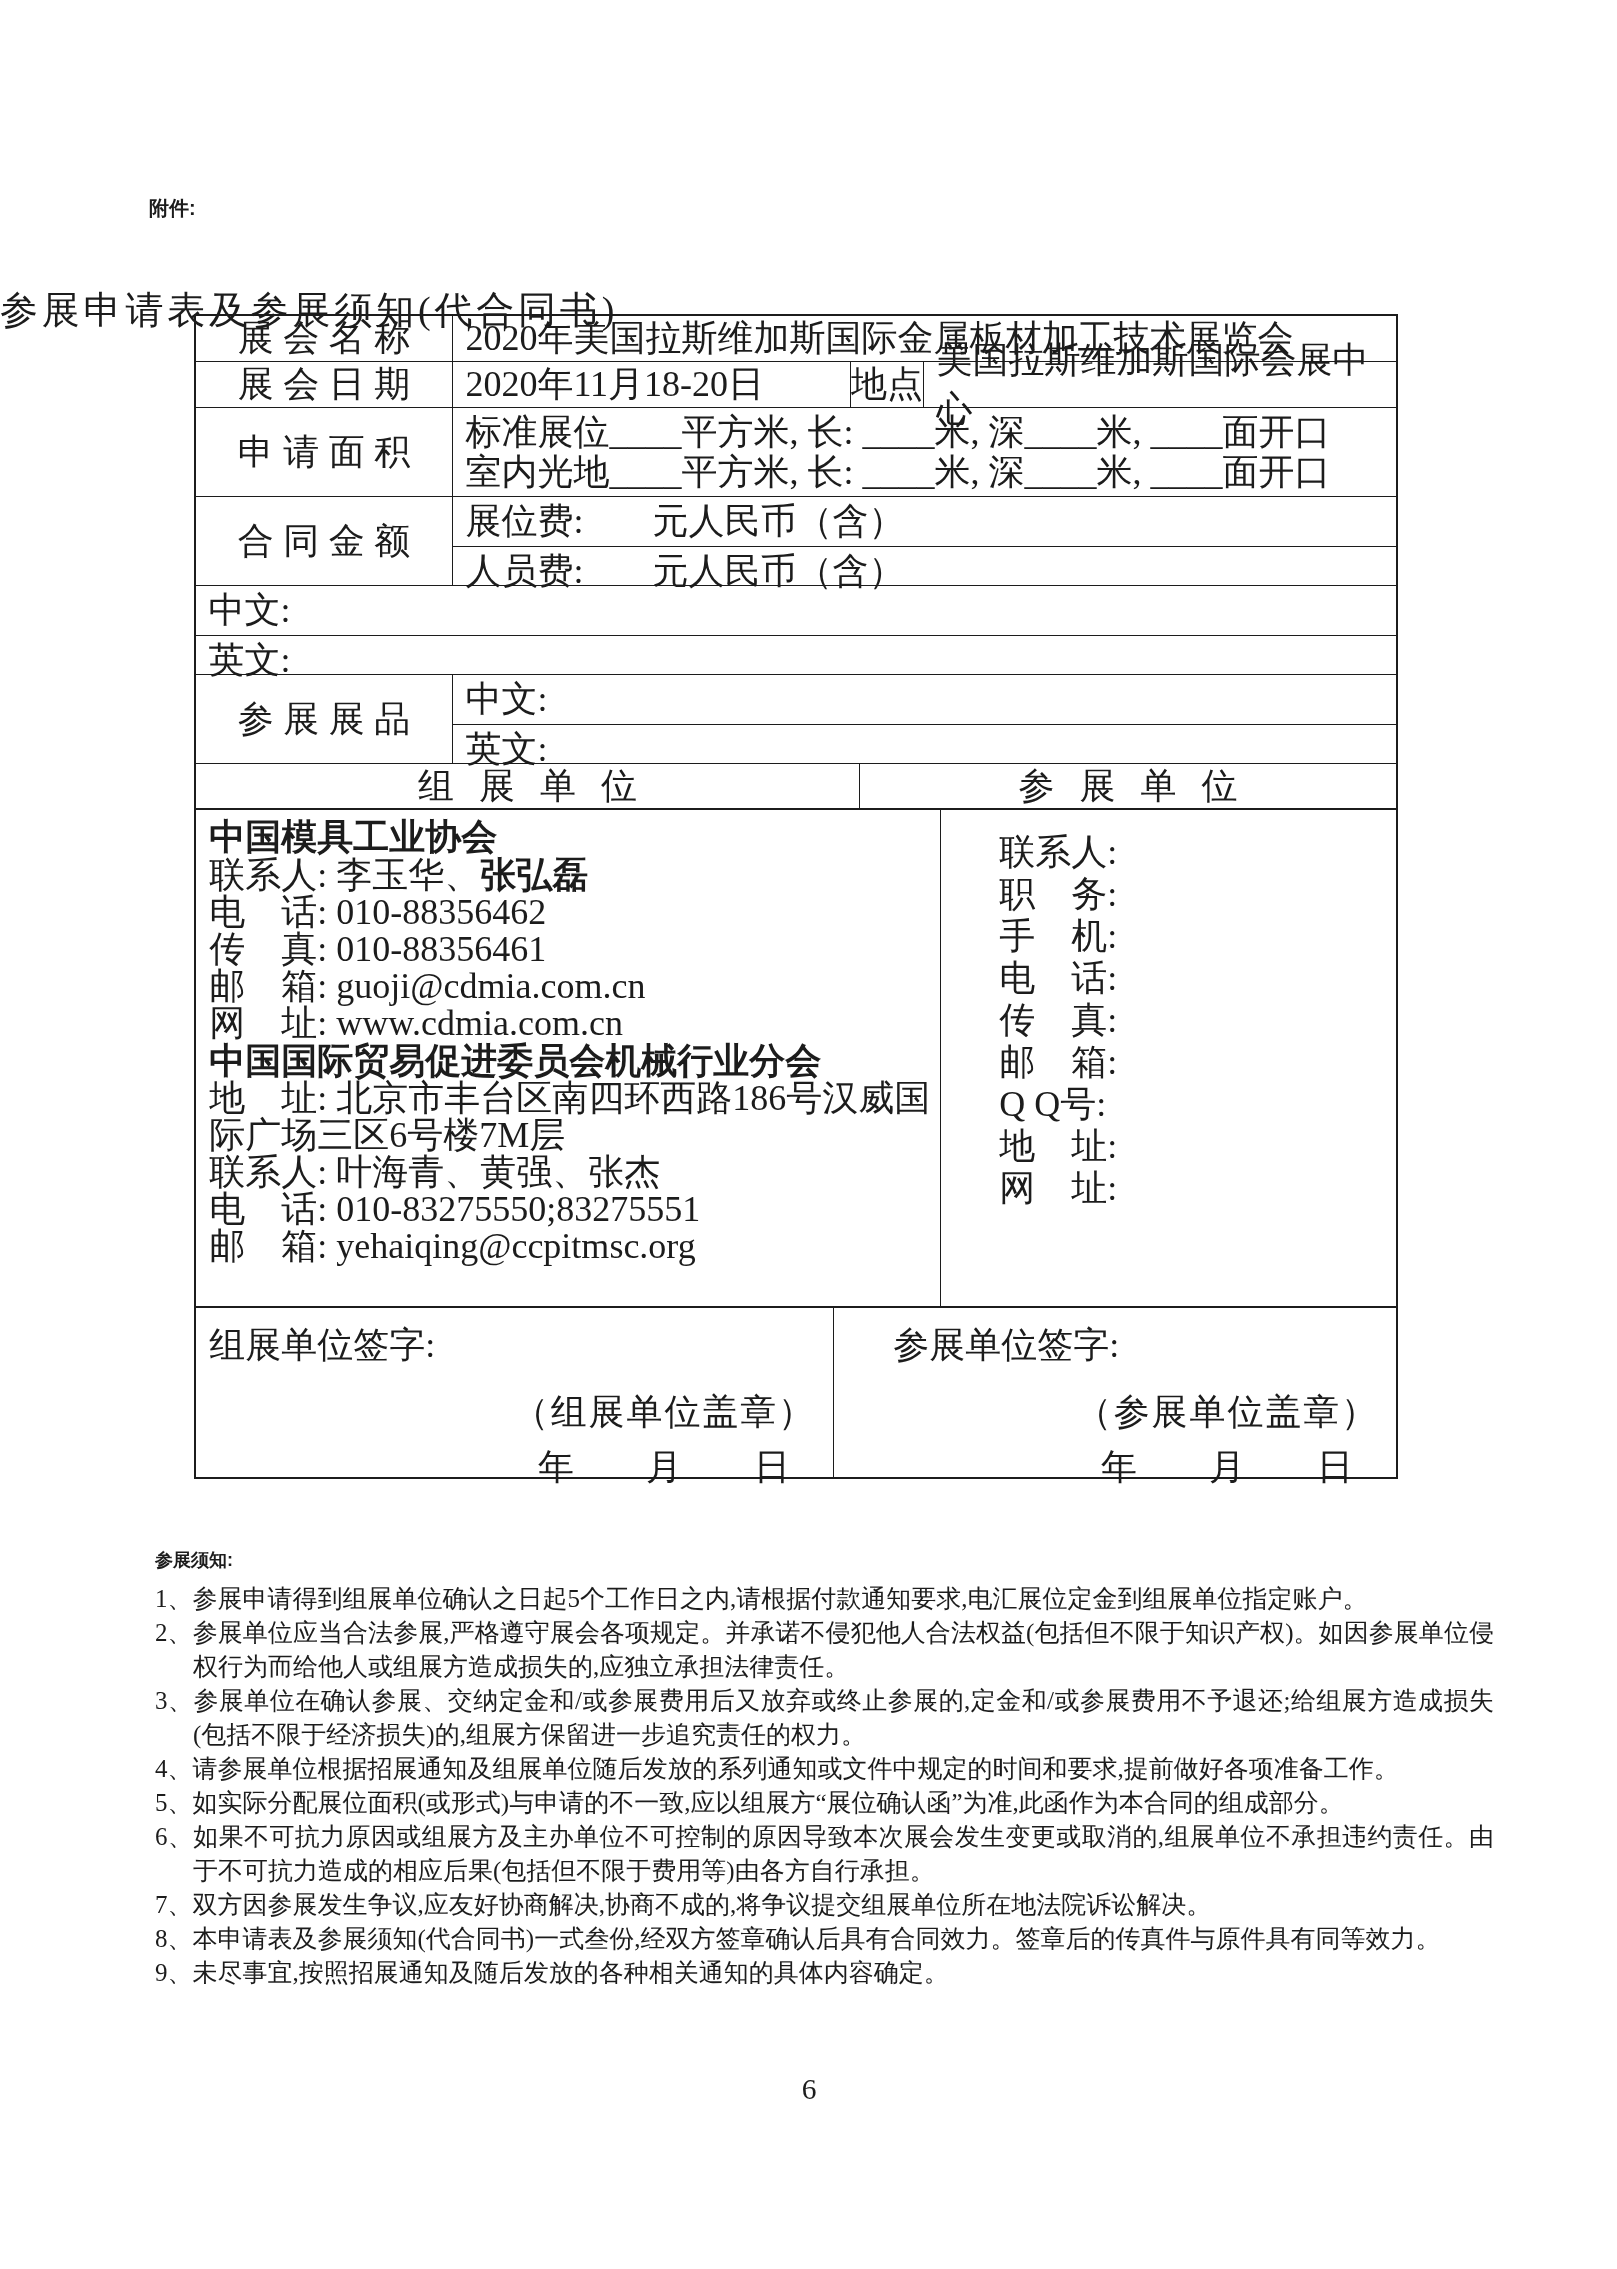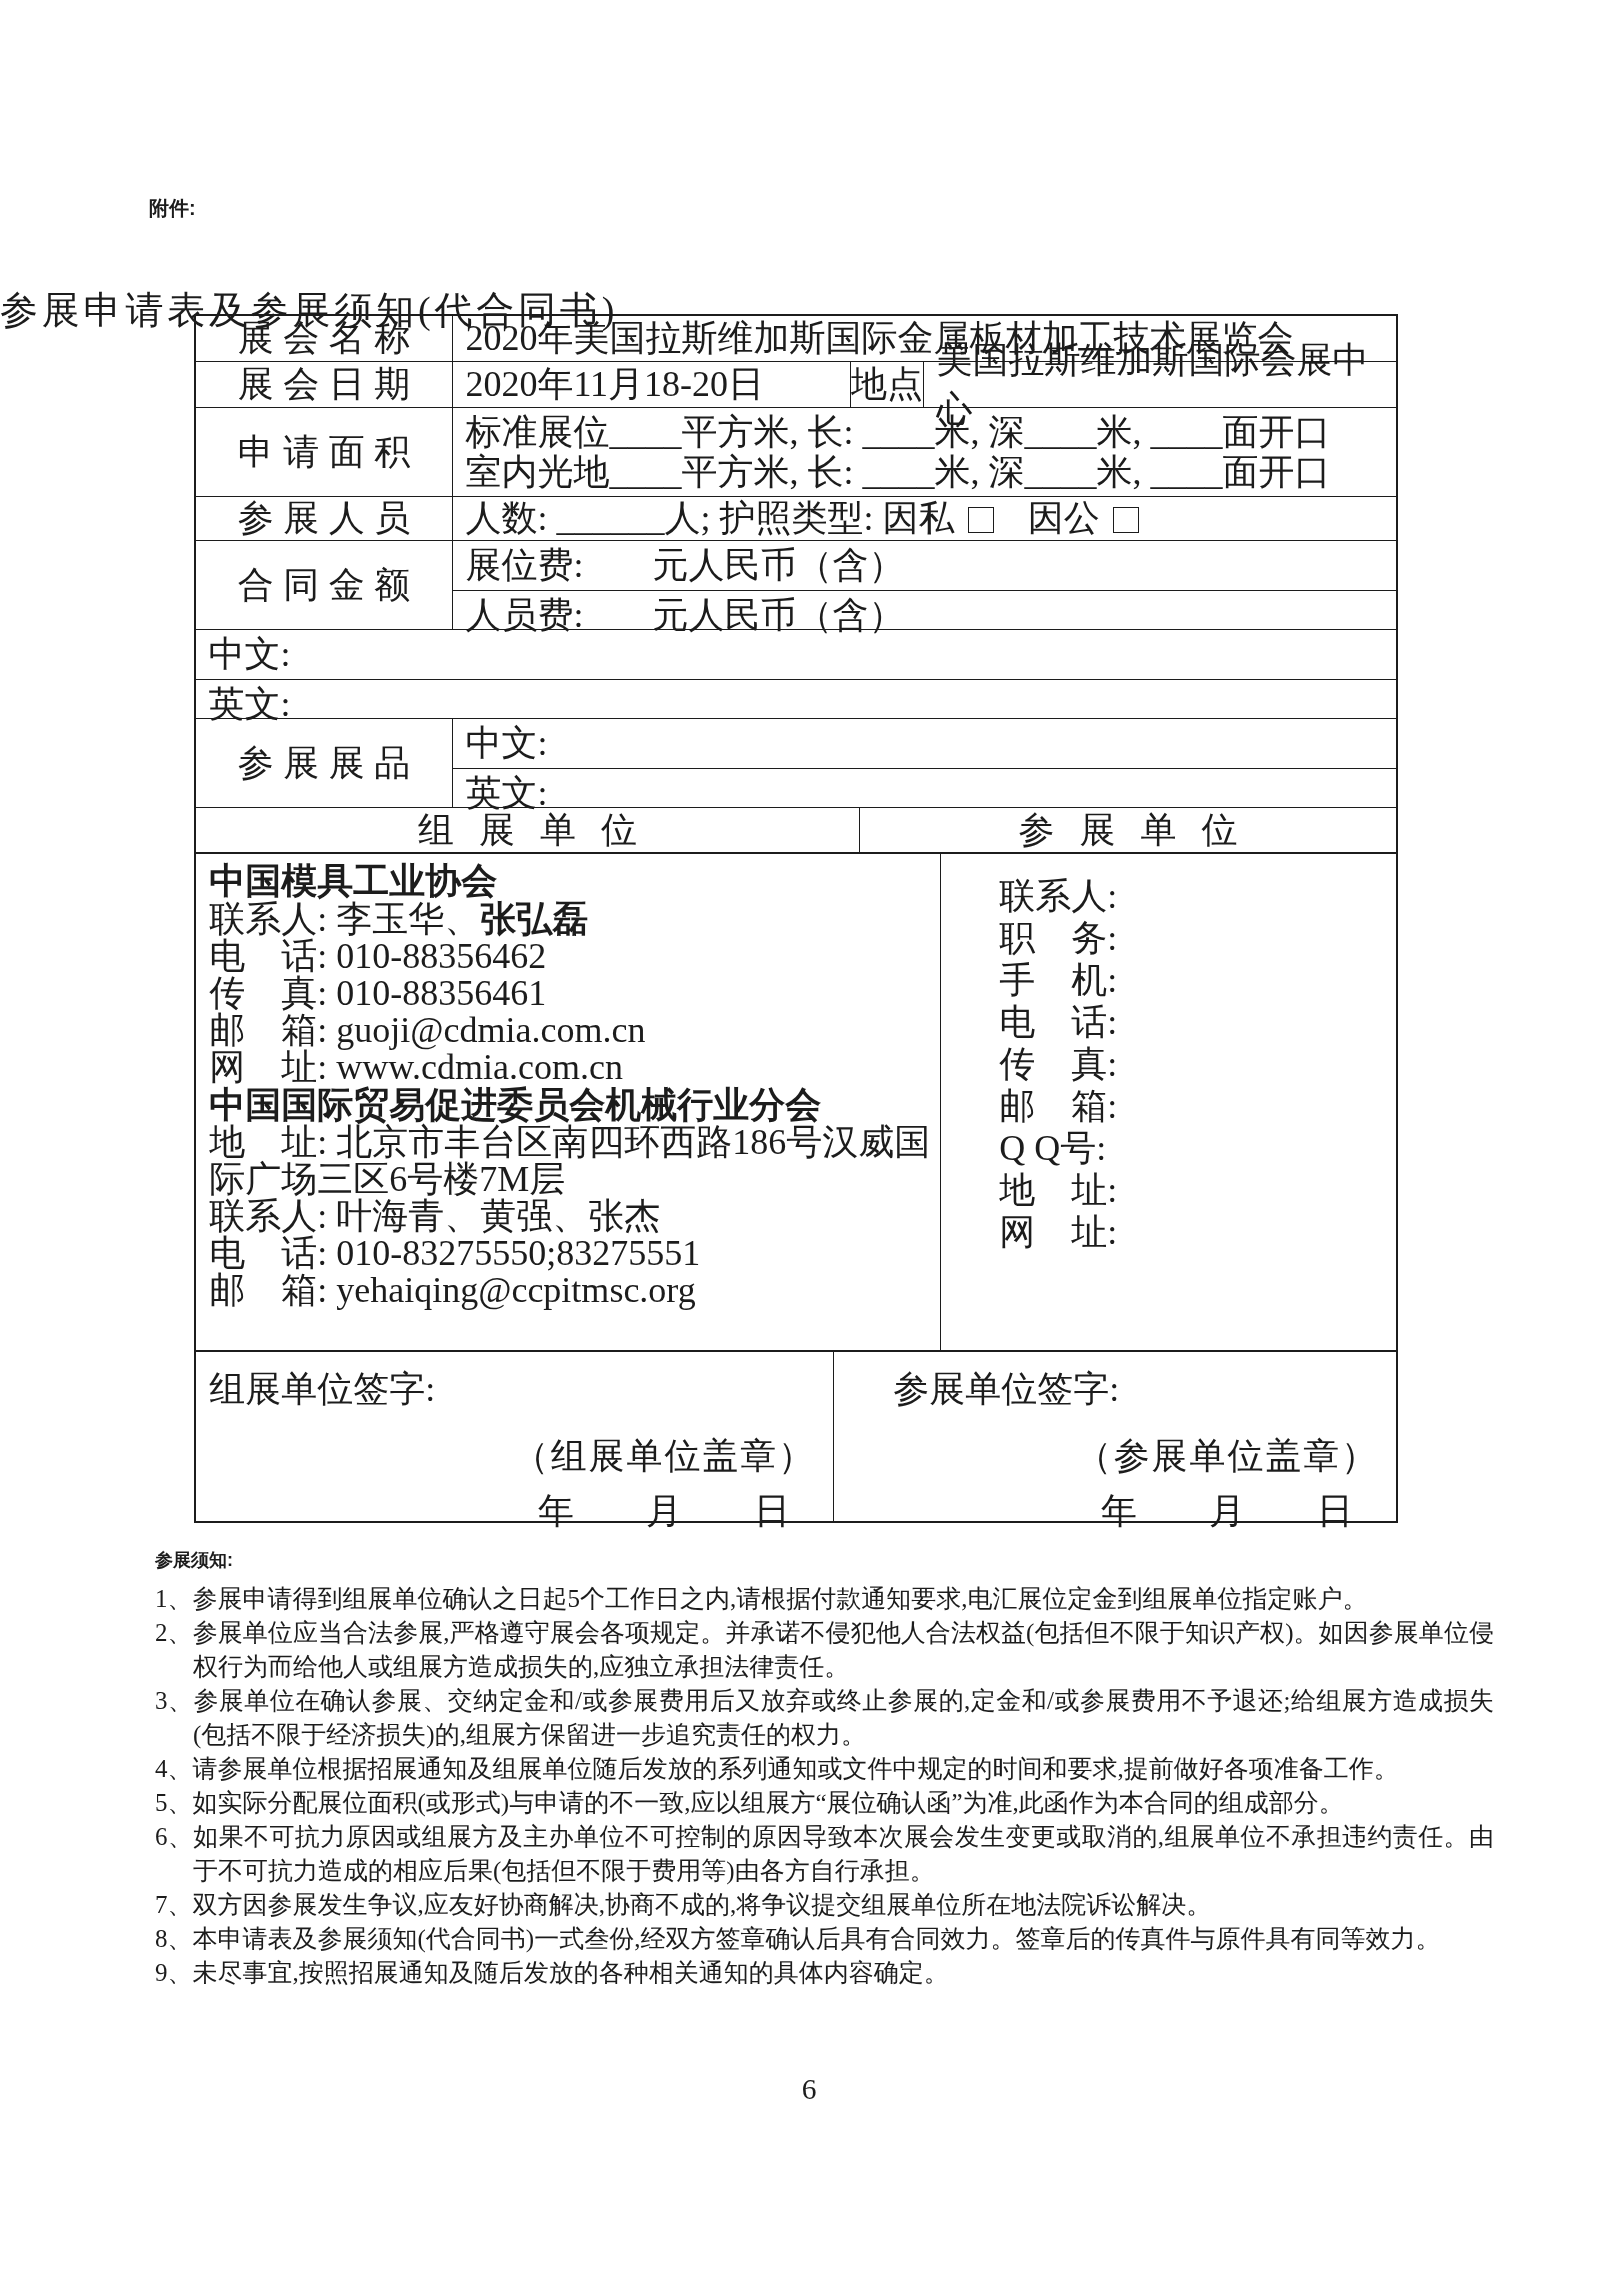--- a/index.html
+++ b/index.html
@@ -73,28 +73,20 @@
     </div>
 
     <div class="fr h94">
       <div class="cell lbl">申请面积</div>
       <div class="cell val col">
         <div>标准展位____平方米, 长: ____米, 深____米, ____面开口</div>
         <div>室内光地____平方米, 长: ____米, 深____米, ____面开口</div>
       </div>
     </div>
 
-    <div class="fr h46">
-      <div class="cell lbl">参展人员</div>
-      <div class="cell val">
-        <span class="rowtext">
-          <span>人数: ______人; 护照类型: 因私</span><span class="cb"></span><span class="gap2">因公</span><span class="cb"></span>
-        </span>
-      </div>
-    </div>
 
     <div class="fr h94">
       <div class="cell lbl">合同金额</div>
       <div class="subcol">
         <div class="subrow">
           <span class="fee-name">展位费:</span>
           <span>元人民币（含）</span>
         </div>
         <div class="subrow">
           <span class="fee-name">人员费:</span>

